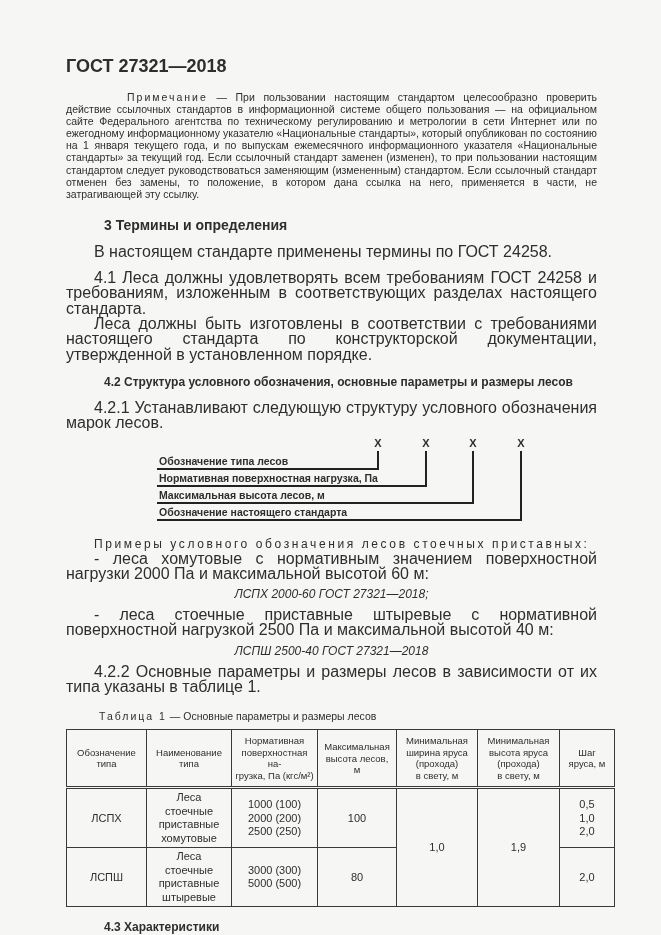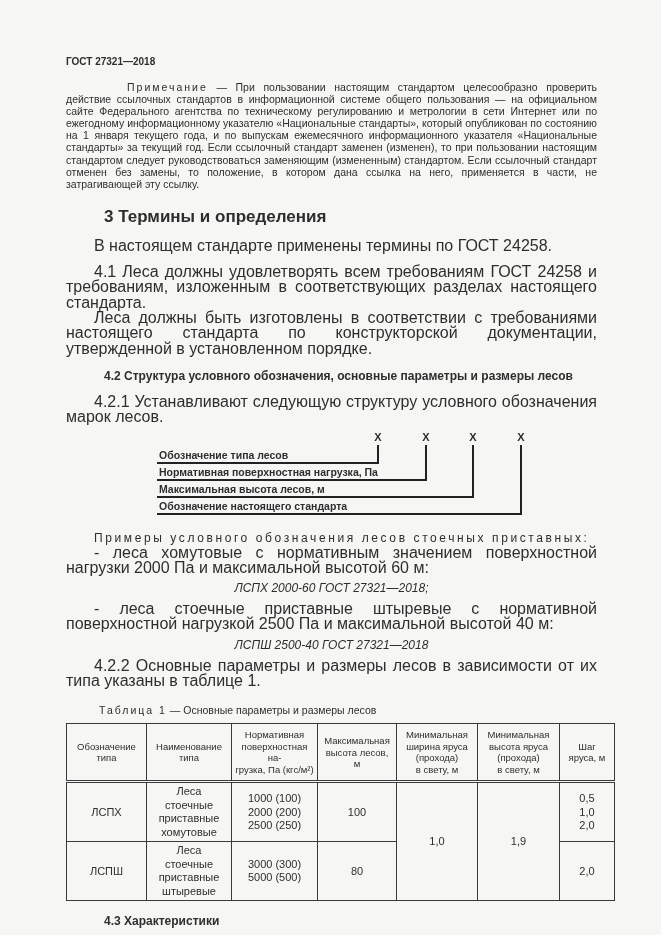--- a/index.html
+++ b/index.html
@@ -6,26 +6,26 @@
   body{
     width:661px;height:935px;
     background:#f6f6f4;
     font-family:"Liberation Sans", sans-serif;
     color:#2e2e2e;
     -webkit-font-smoothing:antialiased;
   }
   .page{position:relative;width:661px;height:935px;overflow:hidden;}
   .content{position:absolute;left:66px;top:0;width:531px;}
 
-  .doc-header{margin:56px 0 4px 0;font-size:10px;font-weight:bold;}
+  .doc-header{margin:56px 0 4px 0;font-size:18px;font-weight:bold;}
 
   .note{margin:14px 0 0 0;font-size:10.5px;line-height:12.1px;text-align:justify;text-indent:28px;}
   .spaced-label{letter-spacing:2px;padding-left:33px;}
 
-  .h-main{margin:17px 0 0 38px;font-size:17px;font-weight:bold;}
+  .h-main{margin:17px 0 0 38px;font-size:14px;font-weight:bold;}
   .para{margin:11px 0 0 0;font-size:16px;line-height:15.3px;text-align:justify;text-indent:28px;}
   .para.tight{margin-top:0;}
   .h-sub{margin:13px 0 0 38px;font-size:12px;font-weight:bold;}
 
   
   .diagram{position:relative;height:88px;margin-top:5px;}
   .x-mark{position:absolute;top:1px;width:10px;text-align:center;font-size:11px;font-weight:bold;}
   .v-line{position:absolute;width:2px;background:#222;}
   .h-line{position:absolute;height:2px;background:#222;left:91px;}
   .diagram-label{position:absolute;left:93px;font-size:10.5px;font-weight:bold;white-space:nowrap;}

